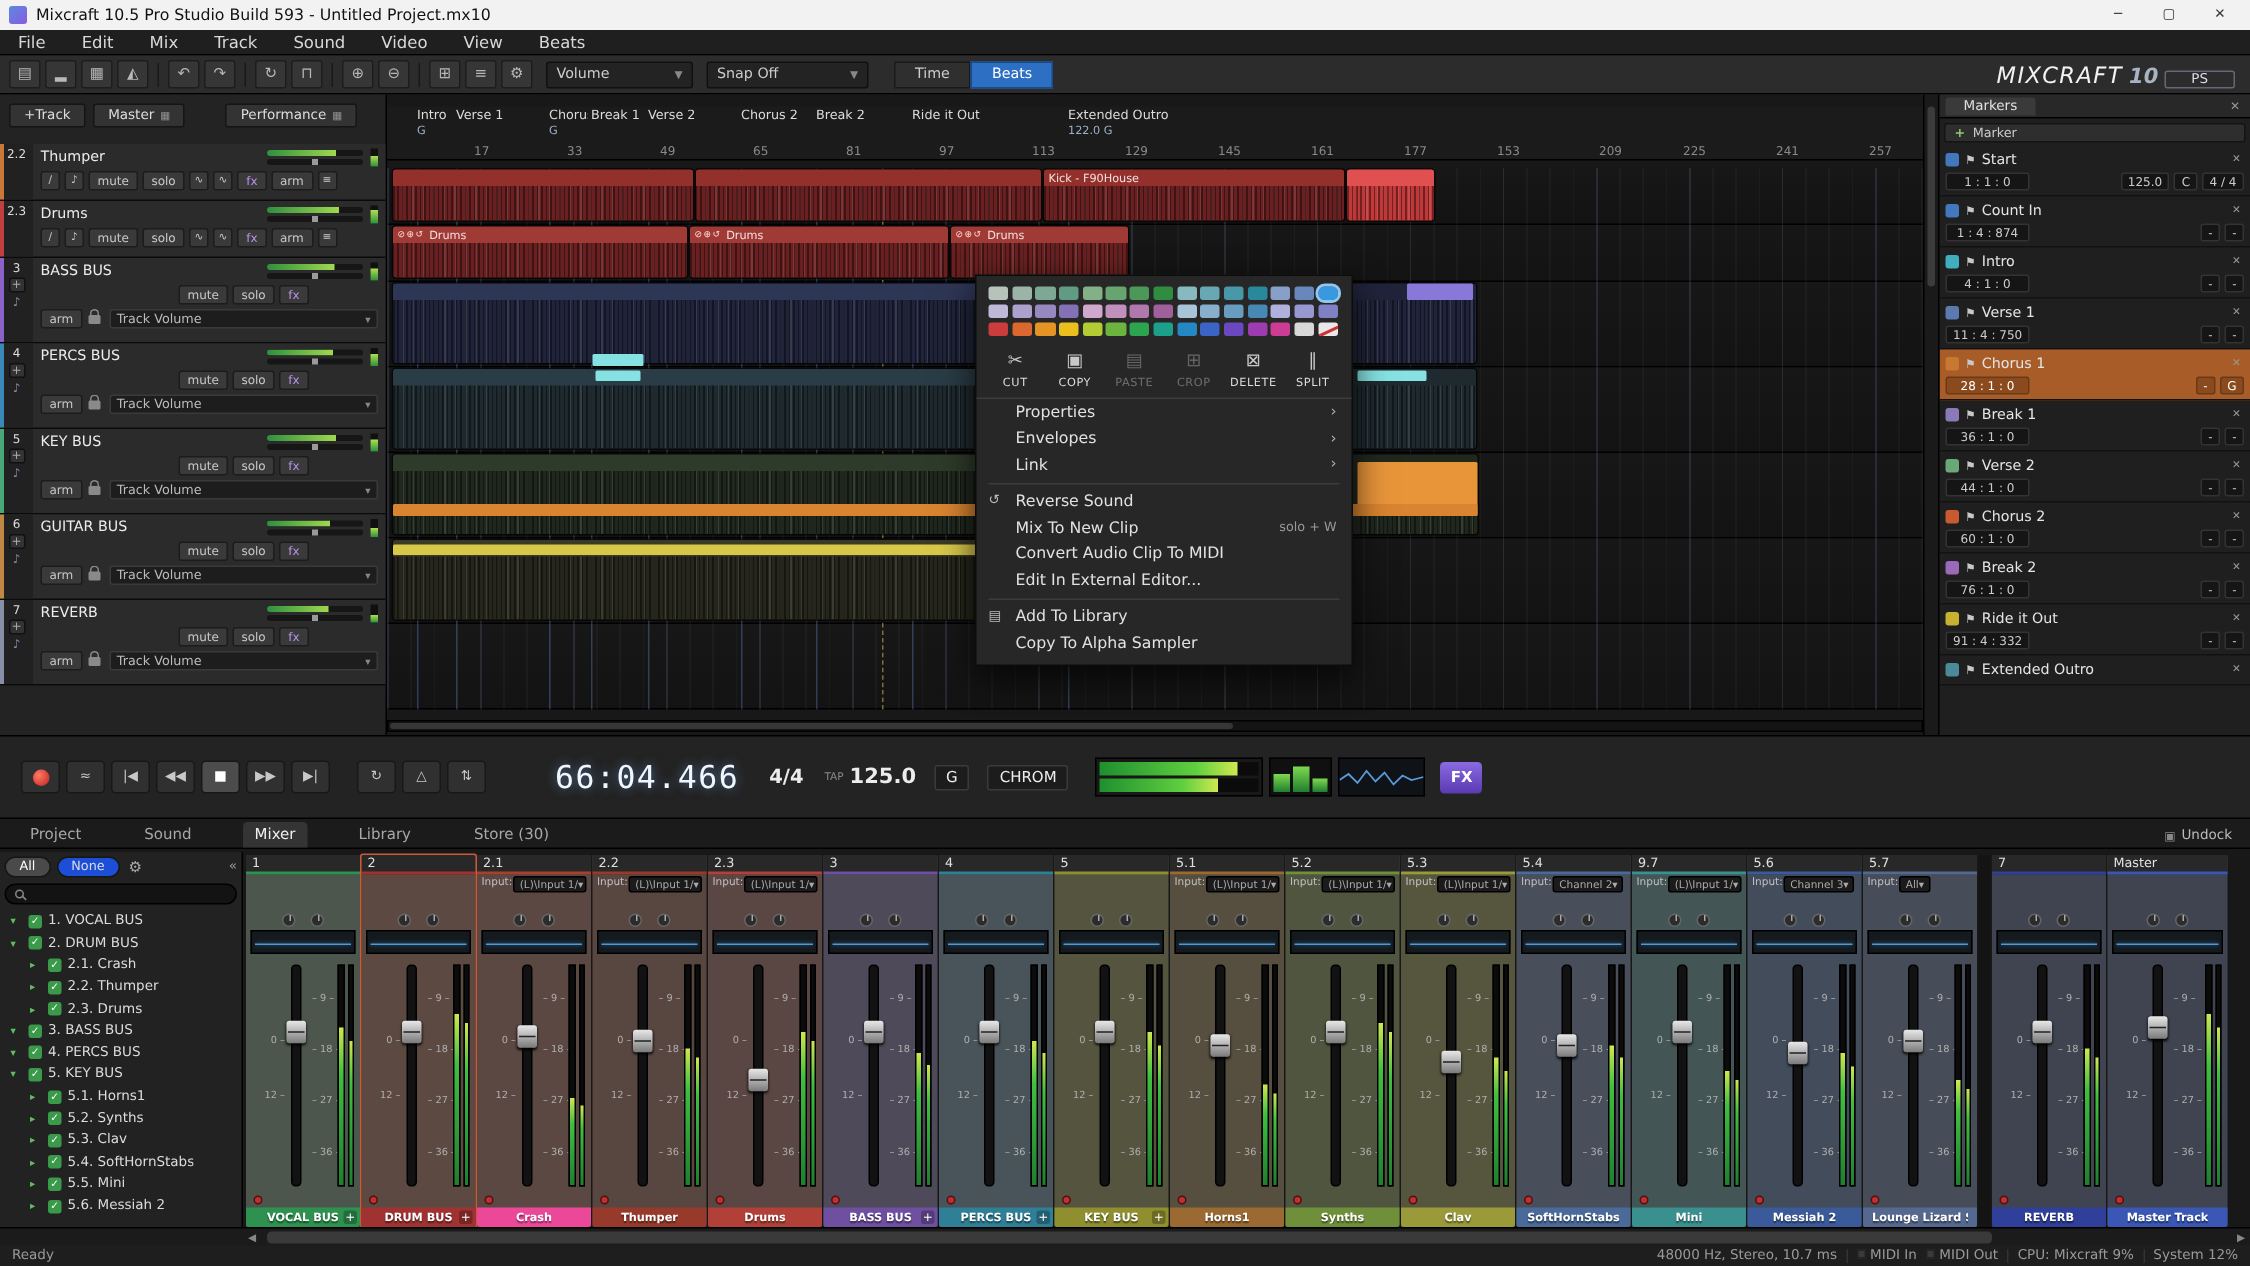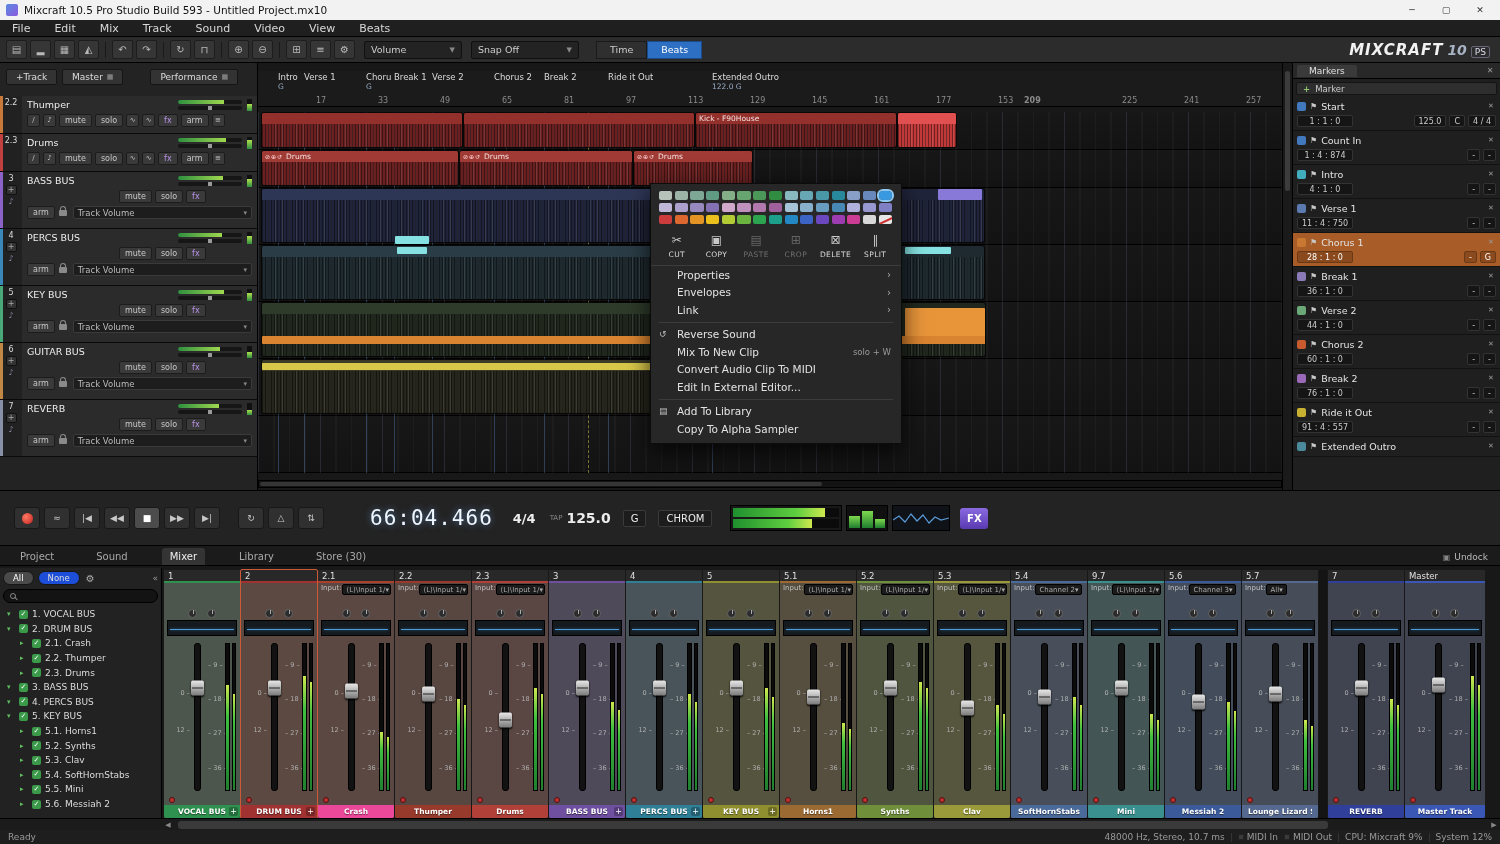--- a/index.html
+++ b/index.html
@@ -21,23 +21,23 @@
   .toolbar{height:26px;background:#2c2c2c;display:flex;align-items:center;padding:0 6px;gap:3px;border-bottom:1px solid #000}
   .tbtn{width:21px;height:19px;background:#363636;border:1px solid #1d1d1d;border-radius:2px;color:#b8b8b8;font-size:10px;display:flex;align-items:center;justify-content:center}
   .tsep{width:1px;height:16px;background:#191919;margin:0 3px}
   .tdd{height:18px;background:#232323;border:1px solid #101010;border-radius:2px;display:flex;align-items:center;justify-content:space-between;padding:0 6px;font-size:9.5px;color:#ccc;margin-left:6px}
   .tdd .caret{font-size:7px;color:#888;margin-left:8px}
   #dd-volume{width:98px}#dd-snap{width:108px}
   .tgl{height:18px;padding:0 13px;font-size:9.5px;color:#ccc;background:#2f2f2f;border:1px solid #1a1a1a;display:flex;align-items:center}
   .tgl.act{background:#2d6fc2;color:#fff;border-color:#1a4a8a}
   .tgl-grp{display:flex;margin-left:14px}
   .logo{margin-left:auto;display:flex;align-items:baseline;gap:4px;padding-right:4px}
-  .logo-brand{font-style:italic;font-weight:bold;font-size:15px;color:#f2f2f2;letter-spacing:1px}
+  .logo-brand{font-style:italic;font-weight:normal;font-size:15px;color:#f2f2f2;letter-spacing:1px}
   .logo-ver{font-weight:bold;font-size:14px;color:#a8b4c4;font-style:italic}
-  .logo-ed{font-size:9px;color:#dde;border:1px solid #667;padding:0 3px;border-radius:2px}
+  .logo-ed{font-size:9px;color:#dde;border:1px solid #667;padding:0 17px;border-radius:2px}
 
   
   .main{display:flex;height:427px}
   .arrange{flex:1;position:relative;background:#181818;overflow:hidden}
   .tpanel{position:absolute;left:0;top:0;bottom:0;width:258px;background:#232323;border-right:1px solid #000;padding-top:6px}
   .tp-hdr{height:16px;margin:0 6px 0;display:flex;gap:5px;align-items:center}
   .tpb2{font-size:9px;color:#ddd;background:#333;border:1px solid #151515;padding:2px 9px;border-radius:2px;display:flex;gap:4px;align-items:center}
   .tpb2 .g{font-size:7px;color:#999}
   #tracks{margin-top:11px}
   .trk{display:flex;background:#2b2b2b;border-bottom:1px solid #0a0a0a;position:relative}
@@ -556,21 +556,21 @@
               <div class="rtick" style="left: 182px;">49</div>
               <div class="rtick" style="left: 244px;">65</div>
               <div class="rtick" style="left: 306px;">81</div>
               <div class="rtick" style="left: 368px;">97</div>
               <div class="rtick" style="left: 430px;">113</div>
               <div class="rtick" style="left: 492px;">129</div>
               <div class="rtick" style="left: 554px;">145</div>
               <div class="rtick" style="left: 616px;">161</div>
               <div class="rtick" style="left: 678px;">177</div>
               <div class="rtick" style="left: 740px;">153</div>
-              <div class="rtick" style="left: 766px; font-weight: bold;">209</div>
+              <div class="rtick" style="left: 808px;">209</div>
               <div class="rtick" style="left: 864px;">225</div>
               <div class="rtick" style="left: 926px;">241</div>
               <div class="rtick" style="left: 988px;">257</div>
             </div>
         </div>
         <div class="tl-body" id="tl-body">
           <div id="lanes">
               <div class="lane" style="height: 38px;"></div>
               <div class="lane" style="height: 38px;"></div>
               <div class="lane" style="height: 57px;"></div>
@@ -912,21 +912,21 @@
             </div>
           </div>
           <div class="mk">
             <div class="mk-r1">
               <div class="mk-sw" style="background: rgb(200, 176, 48);"></div>
               <div class="mk-flag">⚑</div>
               <div class="mk-name">Ride it Out</div>
               <div class="mk-x">✕</div>
             </div>
             <div class="mk-r2">
-              <div class="mk-f time">91 : 4 : 557</div>
+              <div class="mk-f time">91 : 4 : 332</div>
               <div class="mk-sp"></div>
               <div class="mk-f">-</div>
               <div class="mk-f">-</div>
             </div>
           </div>
           <div class="mk">
             <div class="mk-r1">
               <div class="mk-sw" style="background: rgb(74, 138, 154);"></div>
               <div class="mk-flag">⚑</div>
               <div class="mk-name">Extended Outro</div>

